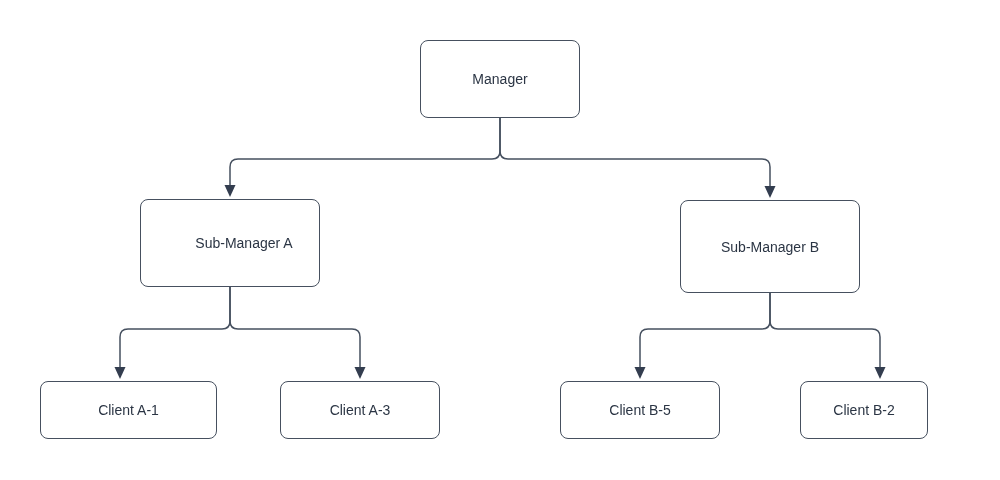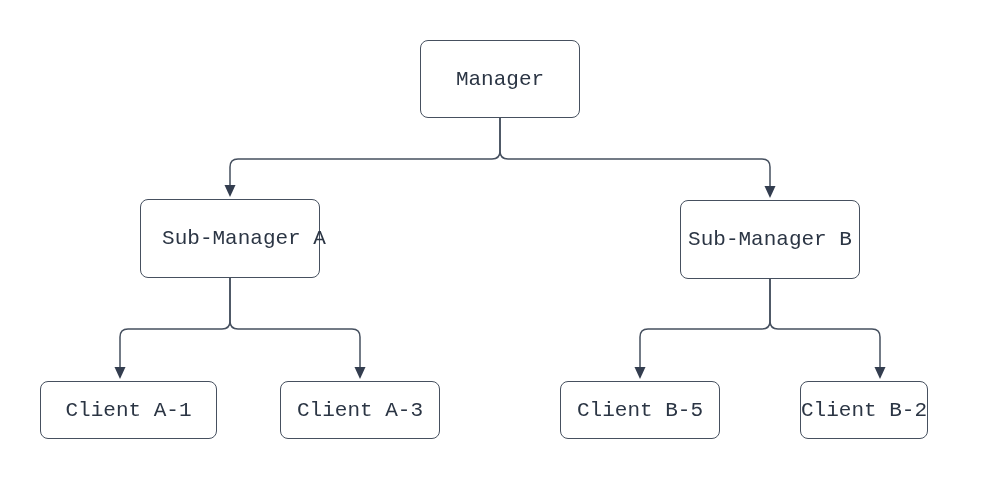--- a/index.html
+++ b/index.html
@@ -35,29 +35,28 @@
     position: absolute;
     box-sizing: border-box;
     background: var(--node-fill, #ffffff);
     border: 1.5px solid var(--node-border, #46505f);
     border-radius: 8px;
     display: flex;
     align-items: center;
     justify-content: center;
   }
   .node-label {
-    font-size: 21px;
+    font-size: 14px;
     line-height: 1;
     color: var(--text, #2b3544);
     white-space: nowrap;
-    font-family: Liberation Mono, monospace;
   }
   .node-manager   { left: 420px; top: 40px;  width: 160px; height: 78px; }
-  .node-sub-a     { left: 140px; top: 199px; width: 180px; height: 79px; padding-left: 28px; }
-  .node-sub-b     { left: 680px; top: 200px; width: 180px; height: 79px; }
+  .node-sub-a     { left: 140px; top: 199px; width: 180px; height: 88px; padding-left: 28px; }
+  .node-sub-b     { left: 680px; top: 200px; width: 180px; height: 93px; }
   .node-client-a1 { left: 40px;  top: 381px; width: 177px; height: 58px; }
   .node-client-a2 { left: 280px; top: 381px; width: 160px; height: 58px; }
   .node-client-b1 { left: 560px; top: 381px; width: 160px; height: 58px; }
   .node-client-b2 { left: 800px; top: 381px; width: 128px; height: 58px; }
 </style>
 </head>
 <body>
 
 <div class="canvas">
 

